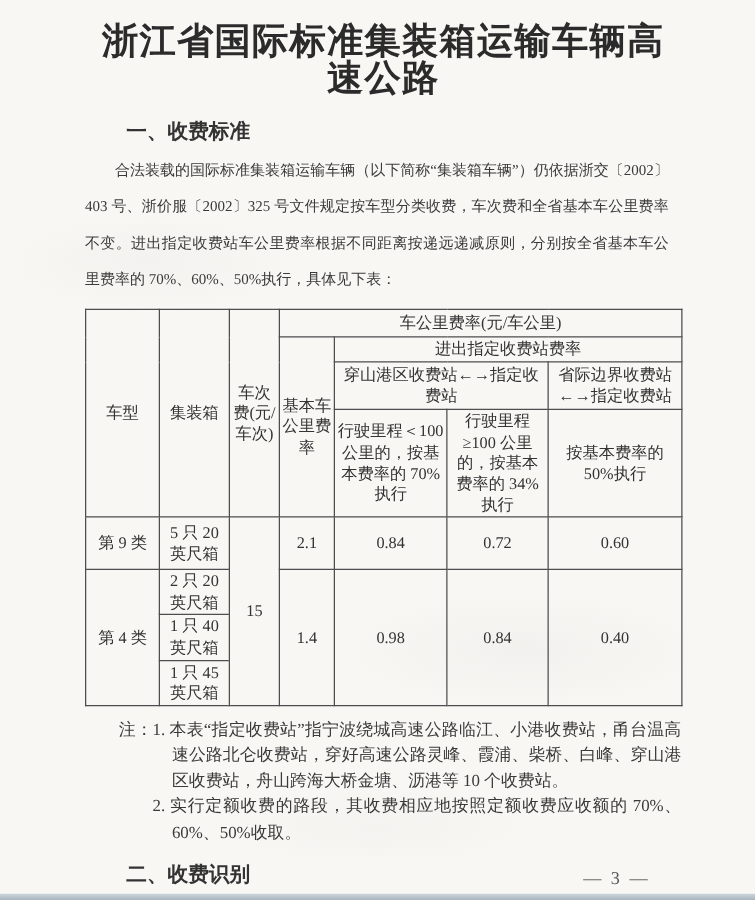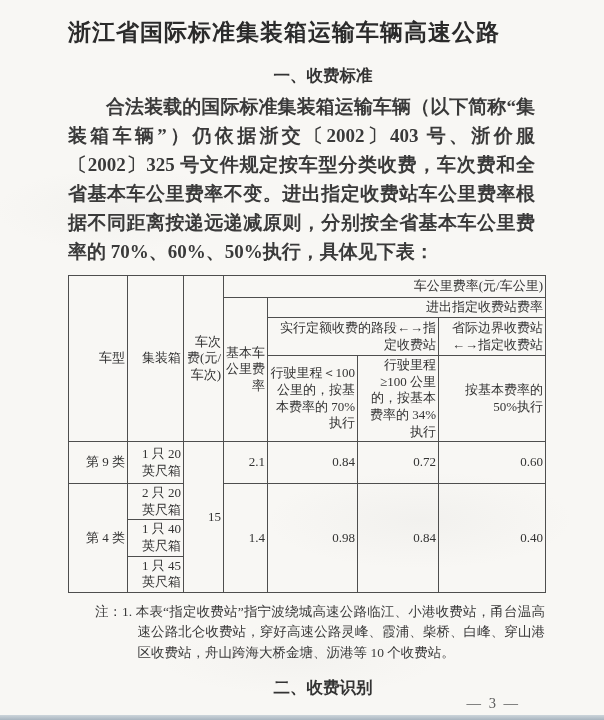--- a/index.html
+++ b/index.html
@@ -17,58 +17,56 @@
       #f8f7f4;
     overflow: hidden;
     font-family: "Liberation Serif", "DejaVu Serif", serif;
     color: #3a3a3a;
     box-sizing: border-box;
   }
   .content {
     padding: 18px 59px 0 68px;
   }
   .doc-title {
-    text-align: left;
-    font-size: 23px;
+    text-align: center;
+    font-size: 29px;
     font-weight: bold;
     color: #2b2b2b;
     line-height: 30px;
     letter-spacing: 1px;
   }
   .sec-heading {
     margin: 15px 0 0 0;
     padding-left: 2em;
     font-family: "Liberation Sans", "DejaVu Sans", sans-serif;
     font-size: 16.5px;
     font-weight: bold;
     color: #333;
     line-height: 24px;
-    text-align: center;
   }
   .body-para {
     margin: 5px 10px 0 0;
-    font-size: 19px;
+    font-size: 12px;
     line-height: 29px;
     text-align: justify;
     text-indent: 2em;
     color: #3a3a3a;
-    font-weight: bold;
   }
   table.rate-table {
     margin-top: 9px;
     border-collapse: collapse;
     table-layout: fixed;
     width: 477px;
     font-size: 13px;
     line-height: 1.28;
     color: #333;
   }
   table.rate-table td {
     border: 1px solid #4e4e4e;
-    text-align: right;
+    text-align: center;
     vertical-align: middle;
     padding: 1px 2px;
     overflow: hidden;
     margin-top: 17px;
   }
   tr.h-a { height: 22px; }
   tr.h-b { height: 20px; }
   tr.h-c { height: 38px; }
   tr.h-d { height: 62px; font-family: Liberation Serif, serif; }
   tr.d-1 { height: 42px; }
@@ -134,31 +132,31 @@
           <td rowspan="4">车型</td>
           <td rowspan="4">集装箱</td>
           <td rowspan="4">车次费(元/车次)</td>
           <td colspan="4">车公里费率(元/车公里)</td>
         </tr>
         <tr class="h-b">
           <td rowspan="3">基本车公里费率</td>
           <td colspan="3">进出指定收费站费率</td>
         </tr>
         <tr class="h-c">
-          <td colspan="2">实行定额收费的路段←→指定收费站</td>
+          <td colspan="2">穿山港区收费站←→指定收费站</td>
           <td>省际边界收费站←→指定收费站</td>
         </tr>
         <tr class="h-d">
           <td>行驶里程＜100 公里的，按基本费率的 70%执行</td>
           <td>行驶里程≥100 公里的，按基本费率的 34%执行</td>
           <td>按基本费率的 50%执行</td>
         </tr>
         <tr class="d-1">
           <td>第 9 类</td>
-          <td>1 只 20 英尺箱</td>
+          <td>5 只 20 英尺箱</td>
           <td rowspan="4">15</td>
           <td>2.1</td>
           <td>0.84</td>
           <td>0.72</td>
           <td>0.60</td>
         </tr>
         <tr class="d-2">
           <td rowspan="3">第 4 类</td>
           <td>2 只 20 英尺箱</td>
           <td rowspan="3">1.4</td>
@@ -172,20 +170,21 @@
         <tr class="d-4">
           <td>1 只 45 英尺箱</td>
         </tr>
       </tbody>
     </table>
 
     <div class="notes">
       <span class="notes-label">注：</span>
       <div class="notes-body">
         <p>1. 本表“指定收费站”指宁波绕城高速公路临江、小港收费站，甬台温高速公路北仑收费站，穿好高速公路灵峰、霞浦、柴桥、白峰、穿山港区收费站，舟山跨海大桥金塘、沥港等 10 个收费站。</p>
+        <p>2. 实行定额收费的路段，其收费相应地按照定额收费应收额的 70%、60%、50%收取。</p>
       </div>
     </div>
 
     <div class="sec-heading" style="margin-top:12px">二、收费识别</div>
 
   </div>
 
   <div class="page-number">— 3 —</div>
   <div class="scan-edge"></div>
 </div>

